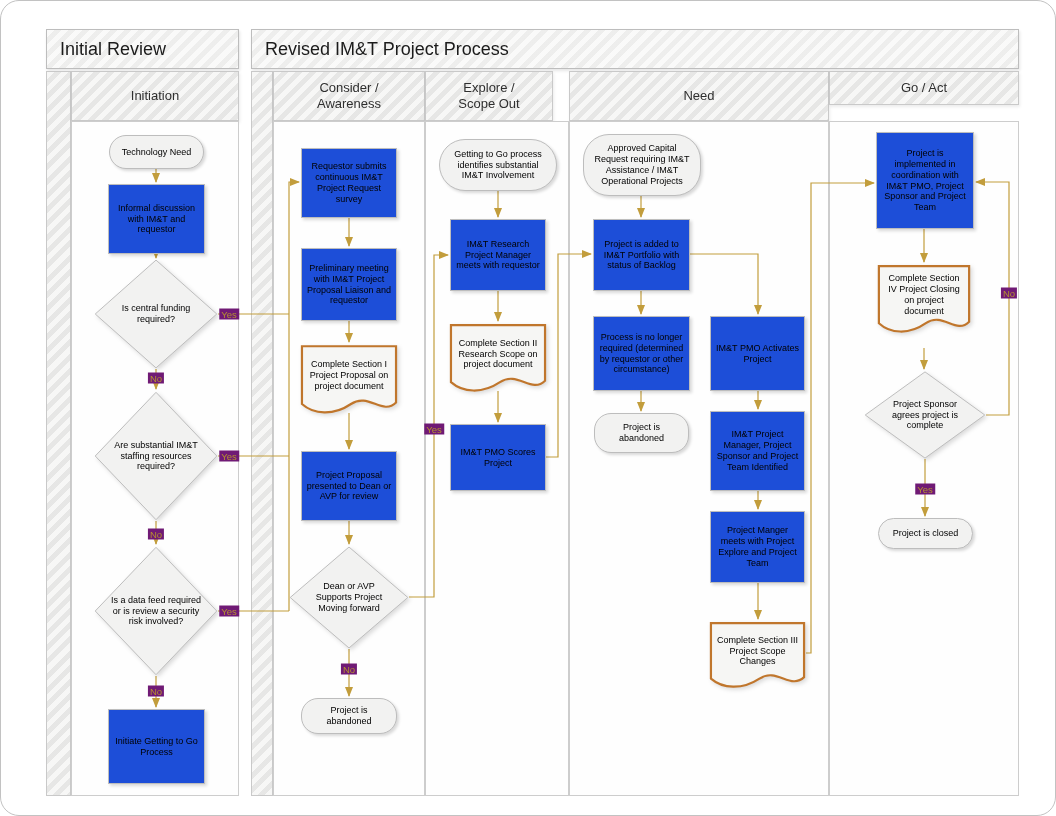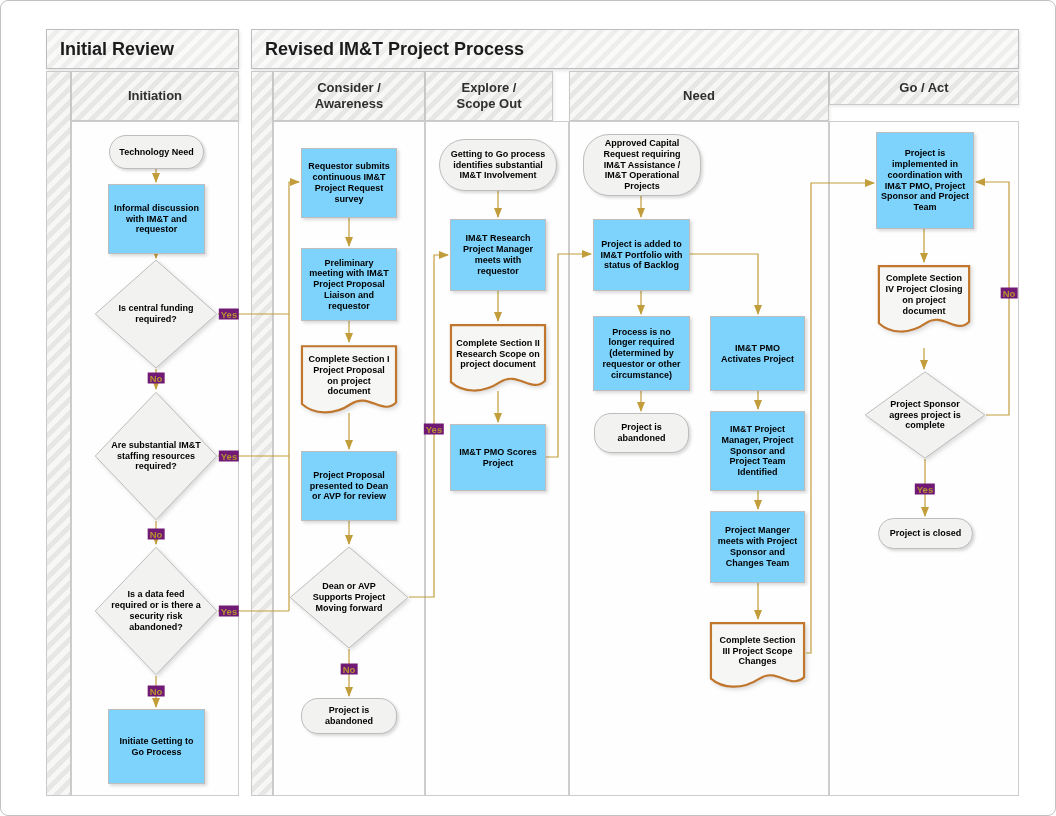--- a/index.html
+++ b/index.html
@@ -1,32 +1,32 @@
 <!DOCTYPE html>
 <html><head>
 <meta charset="utf-8">
 <style>
   html,body{margin:0;padding:0;background:#fff;}
   .canvas{position:relative;width:1056px;height:816px;background:#ffffff;
-    border:1px solid #c2c2c2;border-radius:8px;overflow:hidden;
-    font-family:"Liberation Sans",sans-serif;box-sizing:border-box;font-weight:bold;}
+    border:1px solid #c2c2c2;border-radius:19px;overflow:hidden;
+    font-family:"Liberation Sans",sans-serif;box-sizing:border-box;}
   .hatch{background-color:#ededec;
     background-image:repeating-linear-gradient(135deg,rgba(255,255,255,.55) 0 5px,rgba(110,110,110,.05) 5px 10px);}
   .titlebox{position:absolute;display:flex;align-items:center;padding-left:13px;
     border:1px solid #bdbdbd;font-size:18px;color:#1b1b1b;box-sizing:border-box;
     box-shadow:1px 2px 3px rgba(0,0,0,.10);background-color:#f3f3f2;
     background-image:repeating-linear-gradient(135deg,rgba(255,255,255,.55) 0 5px,rgba(110,110,110,.04) 5px 10px);}
   .phase-bar{position:absolute;border:1px solid #c9c9c9;box-sizing:border-box;}
   .lane-header{position:absolute;border:1px solid #c9c9c9;box-sizing:border-box;
     display:flex;align-items:center;justify-content:center;text-align:center;
     font-size:13px;color:#2f2f2f;line-height:1.25;box-shadow:1px 2px 3px rgba(0,0,0,.08);}
   .lane-body{position:absolute;background:#fefefe;border:1px solid #cdcdcd;box-sizing:border-box;}
   .node{position:absolute;display:flex;align-items:center;justify-content:center;
     text-align:center;font-size:9px;line-height:1.2;color:#000;z-index:10;box-sizing:border-box;}
-  .proc{background:#7dd3fc;border:1px solid #bdbdbd;box-shadow:2px 2px 3px rgba(0,0,0,.15);padding:14px 4px;}
+  .proc{background:#1d4ed8;border:1px solid #bdbdbd;box-shadow:2px 2px 3px rgba(0,0,0,.15);padding:14px 4px;}
   .term{background:#f2f2f1;border:1px solid #bdbdbd;box-shadow:2px 2px 3px rgba(0,0,0,.15);
     border-radius:17px;padding:2px 6px;}
   .oval{background:#f2f2f1;border:1px solid #bdbdbd;box-shadow:2px 2px 3px rgba(0,0,0,.15);
     border-radius:26px;padding:2px 8px;}
   .decision{padding:0 16px;}
   .decision svg{position:absolute;left:0;top:0;width:100%;height:100%;
     filter:drop-shadow(2px 2px 2px rgba(0,0,0,.14));}
   .decision polygon{fill:#f2f2f1;stroke:#bdbdbd;stroke-width:1;}
   .doc{padding:4px 7px 16px;}
   .doc svg{position:absolute;left:0;top:0;width:100%;height:100%;
@@ -140,21 +140,21 @@
   <div class="node decision" style="left:93px;top:390px;width:124px;height:130px">
     <svg viewBox="0 0 100 100" preserveAspectRatio="none">
       <polygon points="50,1 99,50 50,99 1,50" vector-effect="non-scaling-stroke"></polygon>
       </svg>
     <span class="ntext">Are substantial IM&amp;T staffing resources required?</span>
   </div>
   <div class="node decision" style="left:93px;top:545px;width:124px;height:130px">
     <svg viewBox="0 0 100 100" preserveAspectRatio="none">
       <polygon points="50,1 99,50 50,99 1,50" vector-effect="non-scaling-stroke"></polygon>
       </svg>
-    <span class="ntext">Is a data feed required or is there a security risk abandoned?</span>
+    <span class="ntext">Is a data feed required or is review a security risk involved?</span>
   </div>
   <div class="node proc" style="left:107px;top:708px;width:97px;height:75px">
     <span class="ntext">Initiate Getting to Go Process</span>
   </div>
 
   <div class="node proc" style="left:300px;top:147px;width:96px;height:70px">
     <span class="ntext">Requestor submits continuous IM&amp;T Project Request survey</span>
   </div>
   <div class="node proc" style="left:300px;top:247px;width:96px;height:73px">
     <span class="ntext">Preliminary meeting with IM&amp;T Project Proposal Liaison and requestor</span>
@@ -206,21 +206,21 @@
   <div class="node term" style="left:593px;top:412px;width:95px;height:40px">
     <span class="ntext">Project is abandoned</span>
   </div>
   <div class="node proc" style="left:709px;top:315px;width:95px;height:75px">
     <span class="ntext">IM&amp;T PMO Activates Project</span>
   </div>
   <div class="node proc" style="left:709px;top:410px;width:95px;height:80px">
     <span class="ntext">IM&amp;T Project Manager, Project Sponsor and Project Team Identified</span>
   </div>
   <div class="node proc" style="left:709px;top:510px;width:95px;height:72px">
-    <span class="ntext">Project Manger meets with Project Sponsor and Changes Team</span>
+    <span class="ntext">Project Manger meets with Project Explore and Project Team</span>
   </div>
   <div class="node doc" style="left:708px;top:620px;width:97px;height:72px">
     <svg viewBox="0 0 100 100" preserveAspectRatio="none">
       <path d="M2,3 L98,3 L98,78 C84,96 70,64 52,80 C34,96 14,94 2,80 Z" vector-effect="non-scaling-stroke"></path>
       </svg>
     <span class="ntext">Complete Section III Project Scope Changes</span>
   </div>
 
   <div class="node proc" style="left:875px;top:131px;width:98px;height:97px">
     <span class="ntext">Project is implemented in coordination with IM&amp;T PMO, Project Sponsor and Project Team</span>

